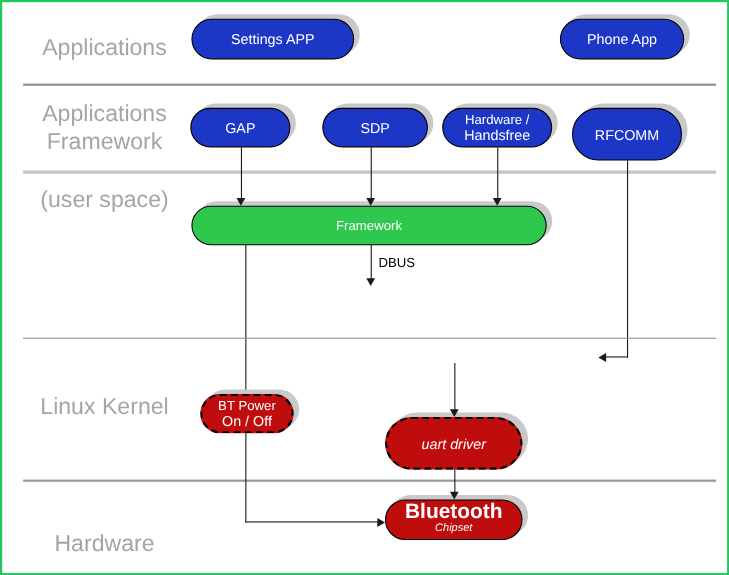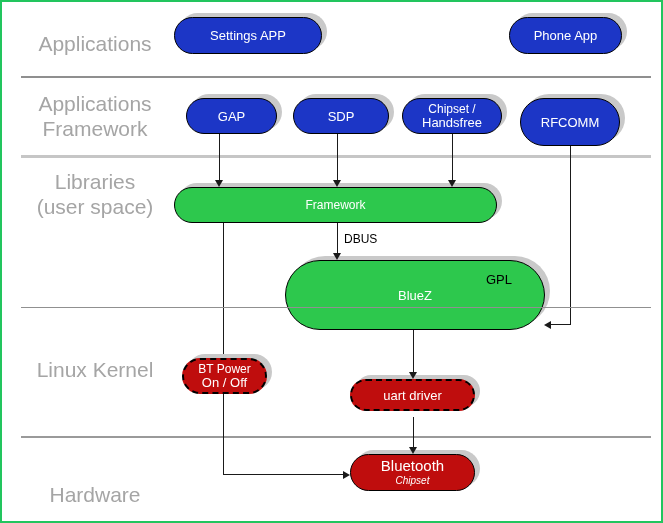--- a/index.html
+++ b/index.html
@@ -49,21 +49,20 @@
   <div class="divider" style="top:434px;height:2px;background:#9a9a9a;"></div>
 
   <div class="layer-label" style="top:29px;">
     <span>Applications</span>
   </div>
   <div class="layer-label" style="top:89px;">
     <span style="display:block">Applications</span>
     <span style="display:block">Framework</span>
   </div>
   <div class="layer-label" style="top:167px;">
-    <span style="display:block">Libraries</span>
     <span style="display:block">(user space)</span>
   </div>
   <div class="layer-label" style="top:355px;">
     <span>Linux Kernel</span>
   </div>
   <div class="layer-label" style="top:480px;">
     <span>Hardware</span>
   </div>
 
   <div class="vline" style="left:217px;top:132px;height:47px;"></div>
@@ -93,48 +92,44 @@
   <div class="vline" style="left:411px;top:415px;height:31px;"></div>
   <div class="arr arr-down" style="left:407px;top:445px;"></div>
 
   <div class="pill blue f13" style="left:172px;top:15px;width:148px;height:37px;align-items:center;">
     <span>Settings APP</span>
   </div>
   <div class="pill blue f13" style="left:507px;top:15px;width:113px;height:37px;">
     <span>Phone App</span>
   </div>
 
-  <div class="pill blue f13" style="left:184px;top:96px;width:91px;height:36px;align-items:center;">
+  <div class="pill blue f13" style="left:171px;top:96px;width:91px;height:36px;align-items:center;">
     <span>GAP</span>
   </div>
   <div class="pill blue f13" style="left:291px;top:96px;width:96px;height:36px;">
     <span>SDP</span>
   </div>
   <div class="pill blue two-line" style="left:400px;top:96px;width:100px;height:36px;">
-    <span class="l1">Chipset /</span>
+    <span class="l1">Hardware /</span>
     <span class="l2">Handsfree</span>
   </div>
   <div class="pill blue f13" style="left:518px;top:96px;width:100px;height:48px;">
     <span>RFCOMM</span>
   </div>
 
   <div class="pill green f12" style="left:172px;top:185px;width:323px;height:36px;">
     <span>Framework</span>
   </div>
-  <div class="pill green f13" style="left:283px;top:258px;width:260px;height:70px;">
-    <span class="badge">GPL</span>
-    <span>BlueZ</span>
-  </div>
 
   <div class="pill red dashed two-line" style="left:180px;top:356px;width:85px;height:36px;">
     <span class="l1">BT Power</span>
     <span class="l2">On / Off</span>
   </div>
-  <div class="pill red dashed f13" style="left:348px;top:377px;width:125px;height:32px;">
+  <div class="pill red dashed f13" style="left:348px;top:377px;width:125px;height:48px;font-style:italic;">
     <span>uart driver</span>
   </div>
 
   <div class="pill red two-line" style="left:348px;top:452px;width:125px;height:37px;">
-    <span class="l1" style="font-size:15px;line-height:15px;">Bluetooth</span>
+    <span class="l1" style="font-size:19px;line-height:15px;font-weight:bold;">Bluetooth</span>
     <span class="l2" style="font-size:10px;line-height:15px;font-style:italic;">Chipset</span>
   </div>
 
 </div>
 
 </body></html>

